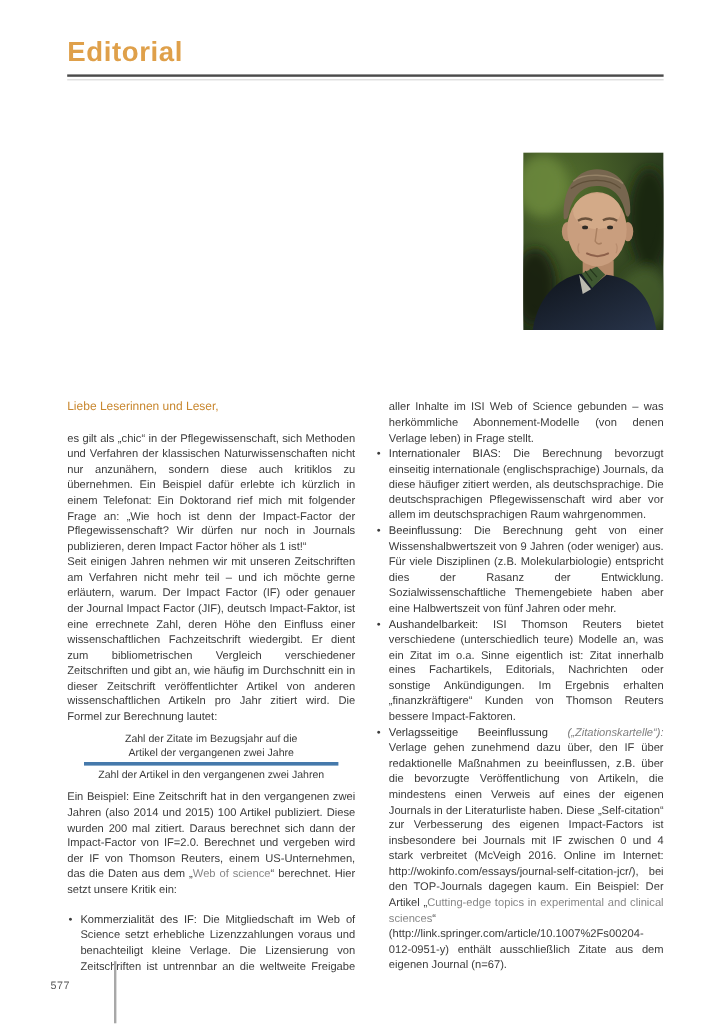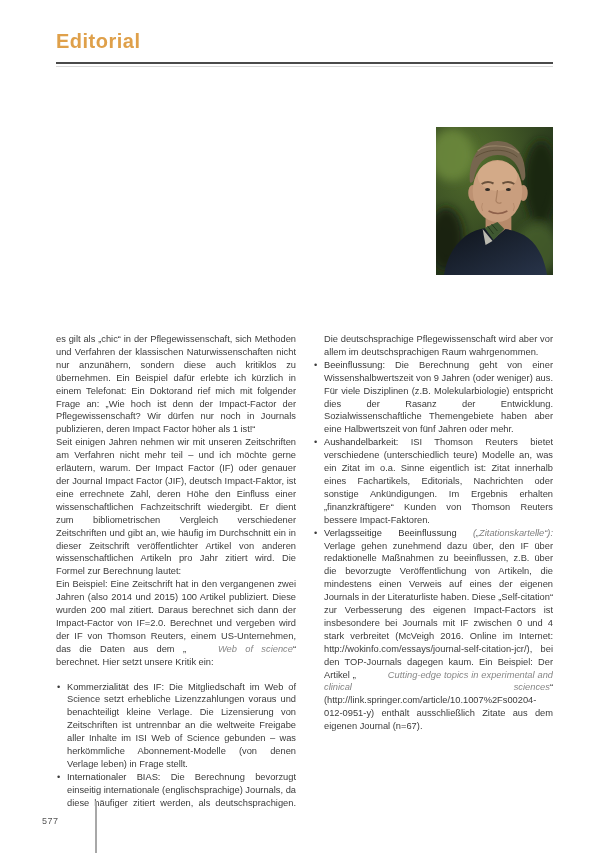--- a/index.html
+++ b/index.html
@@ -14,21 +14,21 @@
   html,body{background:#fff;}
   body{
     position:relative;
     width:607px;height:853px;
     font-family:"Liberation Sans",sans-serif;
     color:var(--body-text);
     overflow:hidden;
   }
   .page-title{
     position:absolute;left:56px;top:30px;
-    font-size:20px;font-weight:bold;letter-spacing:.5px;
+    font-size:23px;font-weight:bold;letter-spacing:.5px;
     color:var(--accent-orange);
   }
   .title-rule{
     position:absolute;left:56px;top:62px;width:497px;height:2px;
     background:var(--rule-dark);
   }
   .title-rule-light{
     position:absolute;left:56px;top:66px;width:497px;height:1px;
     background:#d9d9d9;
   }
@@ -49,21 +49,21 @@
     color:var(--salutation-orange);
     font-size:10px;line-height:13px;
     margin-bottom:13px;
   }
   p.paragraph{margin:0;}
   p.bullet{margin:0;padding-left:11px;position:relative;}
   p.gap{margin-top:12px;}
   .marker{position:absolute;left:1px;top:0;}
   .lead{font-weight:normal;color:#333;}
   .lead-note{color:#808080;font-style:italic;}
-  .em{font-style:italic;color:#878787;margin-left:32px;}
+  .em{color:#878787;}
   .formula{
     text-align:center;
     margin:6px 10px 6px 10px;
     font-size:8.8px;line-height:11.5px;
     break-inside:avoid;
   }
   .formula-bar{
     height:3px;background:var(--formula-blue);
     margin:2px 4px;
   }
@@ -123,26 +123,33 @@
   <path d="M46 57 Q52 53.5 58 56.5" stroke="#6b523c" stroke-width="2" fill="none"></path>
   <path d="M67 56.5 Q73 53.5 79 57" stroke="#6b523c" stroke-width="2" fill="none"></path>
   <ellipse cx="52" cy="62.5" rx="2.5" ry="1.6" fill="#2f2a24"></ellipse>
   <ellipse cx="73" cy="62.5" rx="2.5" ry="1.6" fill="#2f2a24"></ellipse>
   <path d="M62 63 L60.5 74 Q62.5 77.5 66 75.5" stroke="#a97f60" stroke-width="1.2" fill="none"></path>
   <path d="M53 84 Q62.5 89 72 84" stroke="#8d604a" stroke-width="1.6" fill="none"></path>
   <path d="M47 76 Q45 80 47 84 M78 76 Q80 80 78 84" stroke="#b4886a" stroke-width="1" fill="none" opacity="0.8"></path>
 </svg>
 
 <div class="article-flow" lang="de">
+  <span class="salutation">Liebe Leserinnen und Leser,</span>
 
 <p class="paragraph"><span>es gilt als „chic“ in der Pflegewissenschaft, sich Methoden und Verfahren der klassischen Naturwissenschaften nicht nur anzunähern, sondern diese auch kritiklos zu übernehmen. Ein Beispiel dafür erlebte ich kürzlich in einem Telefonat: Ein Doktorand rief mich mit folgender Frage an: „Wie hoch ist denn der Impact-Factor der Pflegewissenschaft? Wir dürfen nur noch in Journals publizieren, deren Impact Factor höher als 1 ist!“</span></p>
     <p class="paragraph"><span>Seit einigen Jahren nehmen wir mit unseren Zeitschriften am Verfahren nicht mehr teil – und ich möchte gerne erläutern, warum. Der Impact Factor (IF) oder genauer der Journal Impact Factor (JIF), deutsch Impact-Faktor, ist eine errechnete Zahl, deren Höhe den Einfluss einer wissenschaftlichen Fachzeitschrift wiedergibt. Er dient zum bibliometrischen Vergleich verschiedener Zeitschriften und gibt an, wie häufig im Durchschnitt ein in dieser Zeitschrift veröffentlichter Artikel von anderen wissenschaftlichen Artikeln pro Jahr zitiert wird. Die Formel zur Berechnung lautet:</span></p>
+    <div class="formula">
+      <div>Zahl der Zitate im Bezugsjahr auf die</div>
+      <div>Artikel der vergangenen zwei Jahre</div>
+      <div class="formula-bar"></div>
+      <div>Zahl der Artikel in den vergangenen zwei Jahren</div>
+    </div>
     <p class="paragraph"><span>Ein Beispiel: Eine Zeitschrift hat in den vergangenen zwei Jahren (also 2014 und 2015) 100 Artikel publiziert. Diese wurden 200 mal zitiert. Daraus berechnet sich dann der Impact-Factor von IF=2.0. Berechnet und vergeben wird der IF von Thomson Reuters, einem US-Unternehmen, das die Daten aus dem „</span><span class="em">Web of science</span><span>“ berechnet. Hier setzt unsere Kritik ein:</span></p>
     <p class="bullet gap"><span class="marker">•</span><span class="lead">Kommerzialität des IF:</span> <span>Die Mitgliedschaft im Web of Science setzt erhebliche Lizenzzahlungen voraus und benachteiligt kleine Verlage. Die Lizensierung von Zeitschriften ist untrennbar an die weltweite Freigabe aller Inhalte im ISI Web of Science gebunden – was herkömmliche Abonnement-Modelle (von denen Verlage leben) in Frage stellt.</span></p>
-    <p class="bullet"><span class="marker">•</span><span class="lead">Internationaler BIAS:</span> <span>Die Berechnung bevorzugt einseitig internationale (englischsprachige) Journals, da diese häufiger zitiert werden, als deutschsprachigen. Die deutschsprachige Pflegewissenschaft wird aber vor allem im deutschsprachigen Raum wahrgenommen.</span></p>
+    <p class="bullet"><span class="marker">•</span><span class="lead">Internationaler BIAS:</span> <span>Die Berechnung bevorzugt einseitig internationale (englischsprachige) Journals, da diese häufiger zitiert werden, als deutschsprachige. Die deutschsprachigen Pflegewissenschaft wird aber vor allem im deutschsprachigen Raum wahrgenommen.</span></p>
     <p class="bullet"><span class="marker">•</span><span class="lead">Beeinflussung:</span> <span>Die Berechnung geht von einer Wissenshalbwertszeit von 9 Jahren (oder weniger) aus. Für viele Disziplinen (z.B. Molekularbiologie) entspricht dies der Rasanz der Entwicklung. Sozialwissenschaftliche Themengebiete haben aber eine Halbwertszeit von fünf Jahren oder mehr.</span></p>
     <p class="bullet"><span class="marker">•</span><span class="lead">Aushandelbarkeit:</span> <span>ISI Thomson Reuters bietet verschiedene (unterschiedlich teure) Modelle an, was ein Zitat im o.a. Sinne eigentlich ist: Zitat innerhalb eines Fachartikels, Editorials, Nachrichten oder sonstige Ankündigungen. Im Ergebnis erhalten „finanzkräftigere“ Kunden von Thomson Reuters bessere Impact-Faktoren.</span></p>
     <p class="bullet"><span class="marker">•</span><span class="lead">Verlagsseitige Beeinflussung</span> <span class="lead-note">(„Zitationskartelle“):</span> <span>Verlage gehen zunehmend dazu über, den IF über redaktionelle Maßnahmen zu beeinflussen, z.B. über die bevorzugte Veröffentlichung von Artikeln, die mindestens einen Verweis auf eines der eigenen Journals in der Literaturliste haben. Diese „Self-citation“ zur Verbesserung des eigenen Impact-Factors ist insbesondere bei Journals mit IF zwischen 0 und 4 stark verbreitet (McVeigh 2016. Online im Internet: http://wokinfo.com/essays/journal-self-citation-jcr/), bei den TOP-Journals dagegen kaum. Ein Beispiel: Der Artikel „</span><span class="em">Cutting-edge topics in experimental and clinical sciences</span><span>“ (http://link.springer.com/article/10.1007%2Fs00204-012-0951-y) enthält ausschließlich Zitate aus dem eigenen Journal (n=67).</span></p>
   </div>
 
 <div class="page-number">577</div>
 <div class="footer-divider"></div>
 <div class="journal-footer">Pflegewissenschaft 9/10-2016 | 18. Jahrgang | hpsmedia, Nidda</div>
 
 </body></html>

